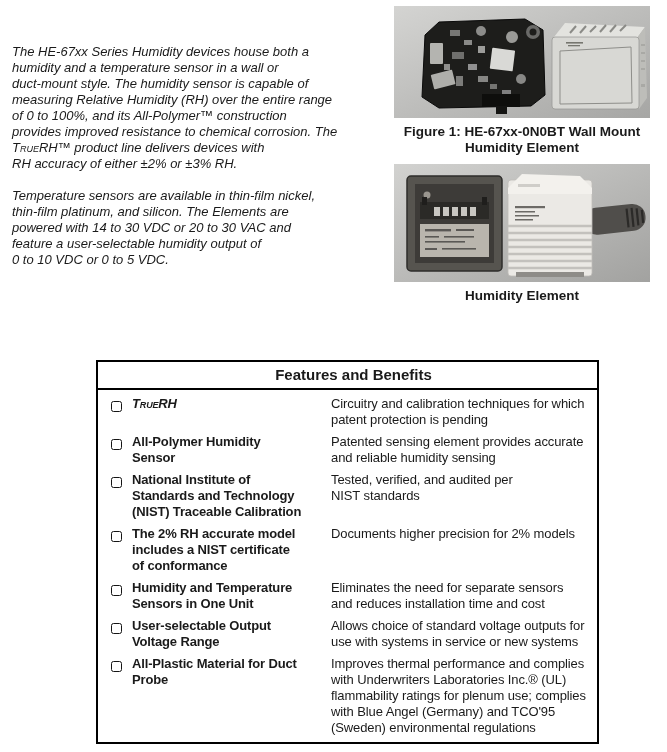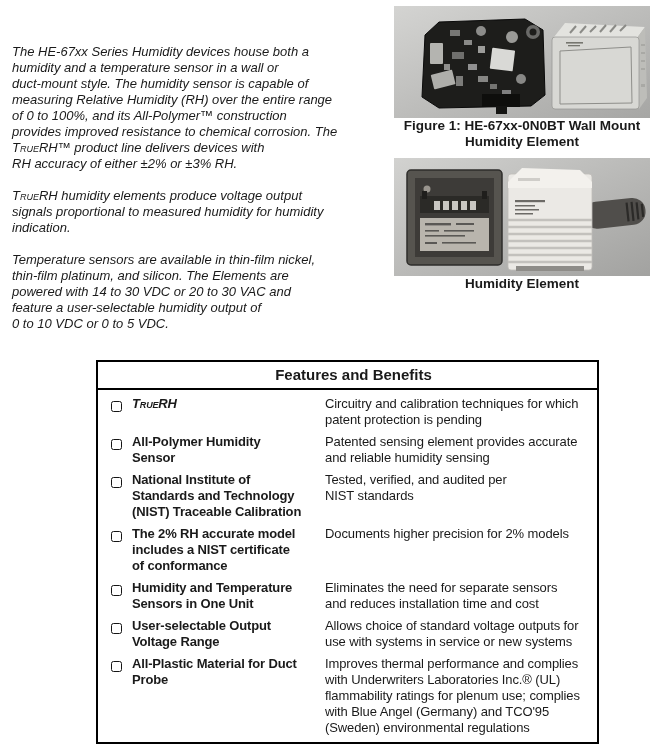--- a/index.html
+++ b/index.html
@@ -12,20 +12,21 @@
     position:absolute; left:12px; top:44px; width:348px;
     font-style:italic; font-size:13px; line-height:16px;
   }
   .intro p { margin:0 0 16px 0; white-space:pre-line; }
   .smallcaps { font-variant:small-caps;font-style:italic; }
   
   .figures { position:absolute; left:394px; top:6px; width:256px; }
   .photo { display:block; width:256px; }
   .fig-caption {
     text-align:center; font-weight:bold; font-size:13.5px; line-height:16px;
+    margin-top:6px;
   }
   .fig2-photo { margin-top:8px; }
   
   .features-table {
     position:absolute; left:96px; top:360px; width:499px;
     border:2px solid #000;
   }
   .table-header {
     text-align:center; font-weight:bold; font-size:15px;
     padding:4px 0 5px 12px; border-bottom:2px solid #000;
@@ -38,37 +39,35 @@
   }
   .feature {
     width:189px; padding-right:4px; flex:none;
     font-weight:bold; font-size:13px; line-height:16px; letter-spacing:-0.15px;
     white-space:pre-line;
   }
   .benefit {
     flex:1; padding-right:4px;
     font-size:13px; line-height:16px; letter-spacing:-0.1px;
     white-space:pre-line;
+    margin-left:6px;
   }
 </style>
 </head>
 <body>
 
 <div class="intro">
   <p><span>The HE-67xx Series Humidity devices house both a
 humidity and a temperature sensor in a wall or
 duct-mount style. The humidity sensor is capable of
 measuring Relative Humidity (RH) over the entire range
 of 0 to 100%, and its All-Polymer™ construction
 provides improved resistance to chemical corrosion. The
 </span><span class="smallcaps">TrueRH</span><span>™ product line delivers devices with
 RH accuracy of either ±2% or ±3% RH.</span></p>
-  <p><span class="smallcaps">TrueRH</span><span> humidity elements produce voltage output
-signals proportional to measured humidity for humidity
-indication.</span></p>
   <p>Temperature sensors are available in thin-film nickel,
 thin-film platinum, and silicon. The Elements are
 powered with 14 to 30 VDC or 20 to 30 VAC and
 feature a user-selectable humidity output of
 0 to 10 VDC or 0 to 5 VDC.</p>
 </div>
 
 <div class="figures">
 
   <svg class="photo" viewBox="0 0 256 112" aria-hidden="true">

